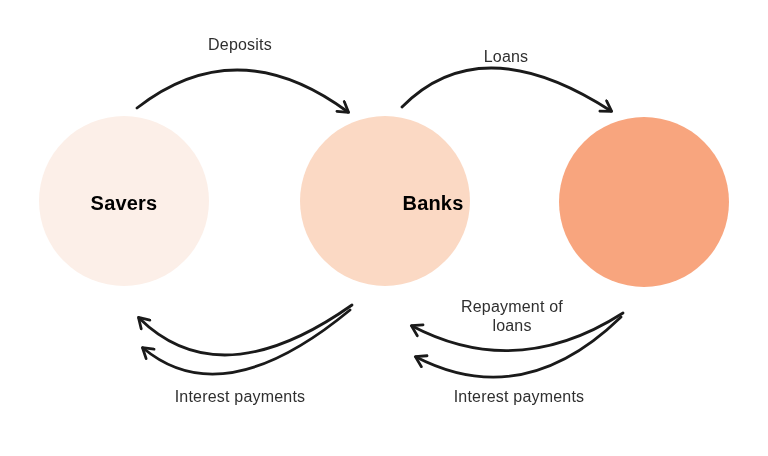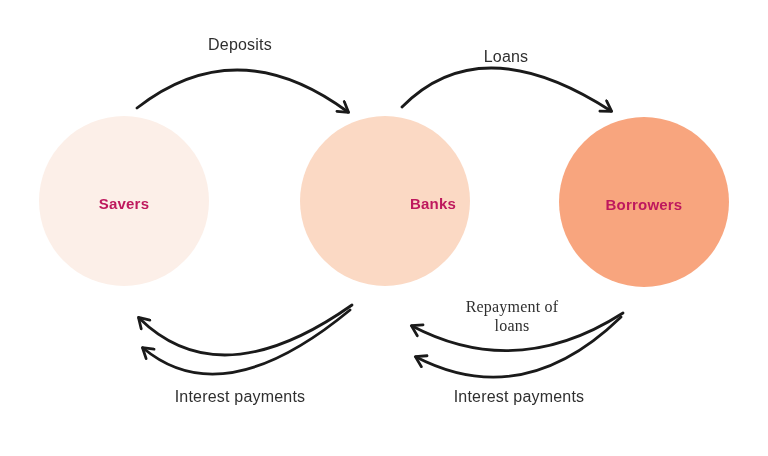--- a/index.html
+++ b/index.html
@@ -31,22 +31,22 @@
     text-align: center;
   }
   .label.wrap {
     white-space: normal;
     width: 112px;
   }
   .node-label {
     position: absolute;
     transform: translate(-50%, -50%);
     white-space: nowrap;
-    color: #be185d;
-    font-size: 15px;
+    color: #000000;
+    font-size: 20px;
     font-weight: 700;
     letter-spacing: 0.2px;
   }
 </style>
 </head>
 <body>
 
 <div class="stage">
 
   <svg width="768" height="456" viewBox="0 0 768 456">
@@ -65,21 +65,20 @@
       <path d="M 402 107 Q 481 27 611 111" marker-end="url(#arrowV)"></path>
       <path d="M 352 305 Q 220 398 139 318" marker-end="url(#arrowV)"></path>
       <path d="M 350 310 Q 223 415 143 348" marker-end="url(#arrowV)"></path>
       <path d="M 623 313 Q 517 381 412 326" marker-end="url(#arrowV)"></path>
       <path d="M 621 317 Q 523 412 416 357" marker-end="url(#arrowV)"></path>
     </g>
   </svg>
 
   <div class="node-label" style="left:124px; top:203px;">Savers</div>
   <div class="node-label" style="left:385px; top:203px;margin-left:48px;">Banks</div>
-  <div class="node-label" style="left:644px; top:204px;">Borrowers</div>
 
   <div class="label" style="left:240px; top:45px;">Deposits</div>
   <div class="label" style="left:506px; top:57px;">Loans</div>
   <div class="label" style="left:240px; top:397px;">Interest payments</div>
-  <div class="label wrap" style="left:512px; top:317px;font-family:Liberation Serif, serif;">Repayment of loans</div>
+  <div class="label wrap" style="left:512px; top:317px;">Repayment of loans</div>
   <div class="label" style="left:519px; top:397px;">Interest payments</div>
 
 </div>
 
 </body></html>

